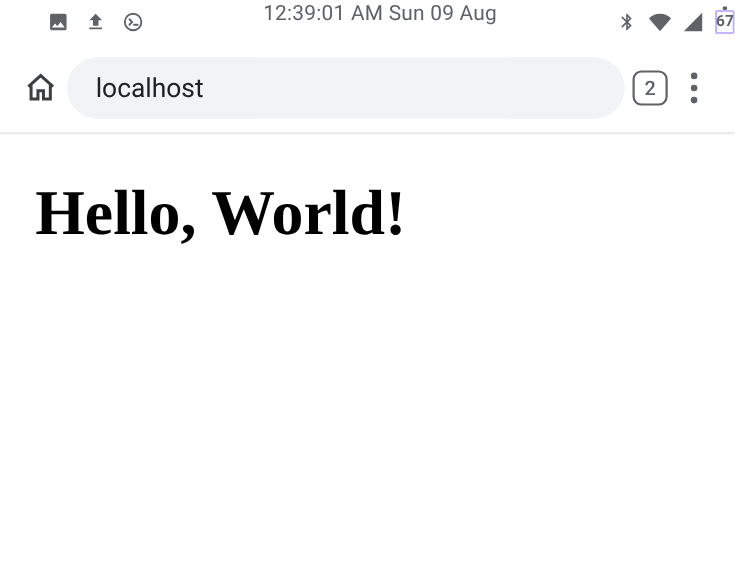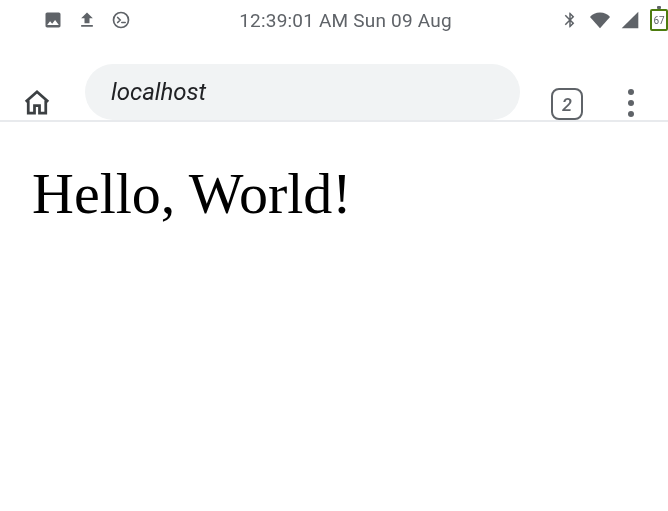--- a/index.html
+++ b/index.html
@@ -6,21 +6,20 @@
     body {
       width: 668px;
       height: 511px;
       font-family: Roboto, Arial, sans-serif;
       background: #ffffff;
       overflow: hidden;
     }
     .status-bar {
       height: 40px;
       display: flex;
-      align-items: center;
       padding: 0 0;
       color: #5f6368;
       font-size: 18px;
       margin-left: 43px;
     }
     .status-left {
       display: flex;
       align-items: center;
       gap: 14px;
     }
@@ -40,24 +39,23 @@
       width: 20px;
       height: 20px;
       display: inline-flex;
       align-items: center;
       justify-content: center;
       color: #5f6368;
     }
     .omnibar {
       height: 80px;
       display: flex;
-      align-items: flex-end;
+      align-items: center;
       padding: 0 20px;
-      gap: 31px;
-      font-style: italic;
+      gap: 7px;
     }
     .home-btn {
       width: 34px;
       height: 34px;
       display: flex;
       align-items: center;
       justify-content: center;
       color: #444;
     }
     .url-pill {
@@ -104,33 +102,33 @@
       height: 2px;
       background: #e8eaed;
     }
     .page-content {
       padding: 38px 32px;
     }
     .hello {
       font-family: Georgia, 'Times New Roman', serif;
       font-size: 58px;
       color: #000;
-      font-weight: 400;
+      font-weight: 700;
     }
     .battery-box {
       width: 18px;
       height: 22px;
-      border: 2px solid #4d7c0f;
+      border: 2px solid #c4b5fd;
       border-radius: 2px;
       position: relative;
       display: flex;
       align-items: center;
       justify-content: center;
-      font-size: 10px;
-      font-weight: normal;
+      font-size: 14px;
+      font-weight: bold;
       color: #5f6368;
     }
     .battery-box::before {
       content: '';
       position: absolute;
       top: -5px;
       left: 5px;
       width: 4px;
       height: 3px;
       background: #5f6368;

